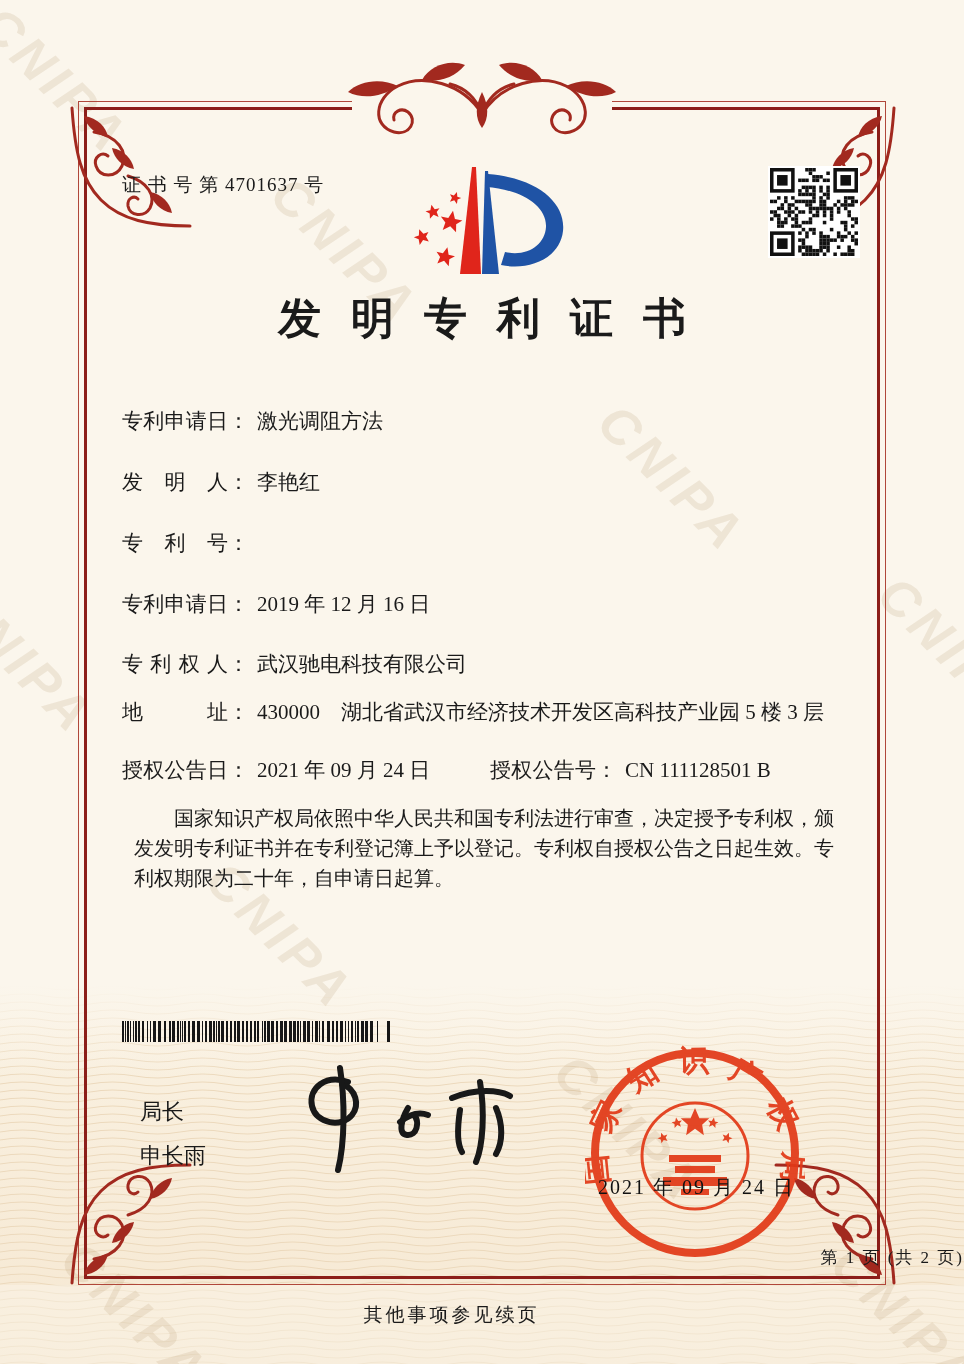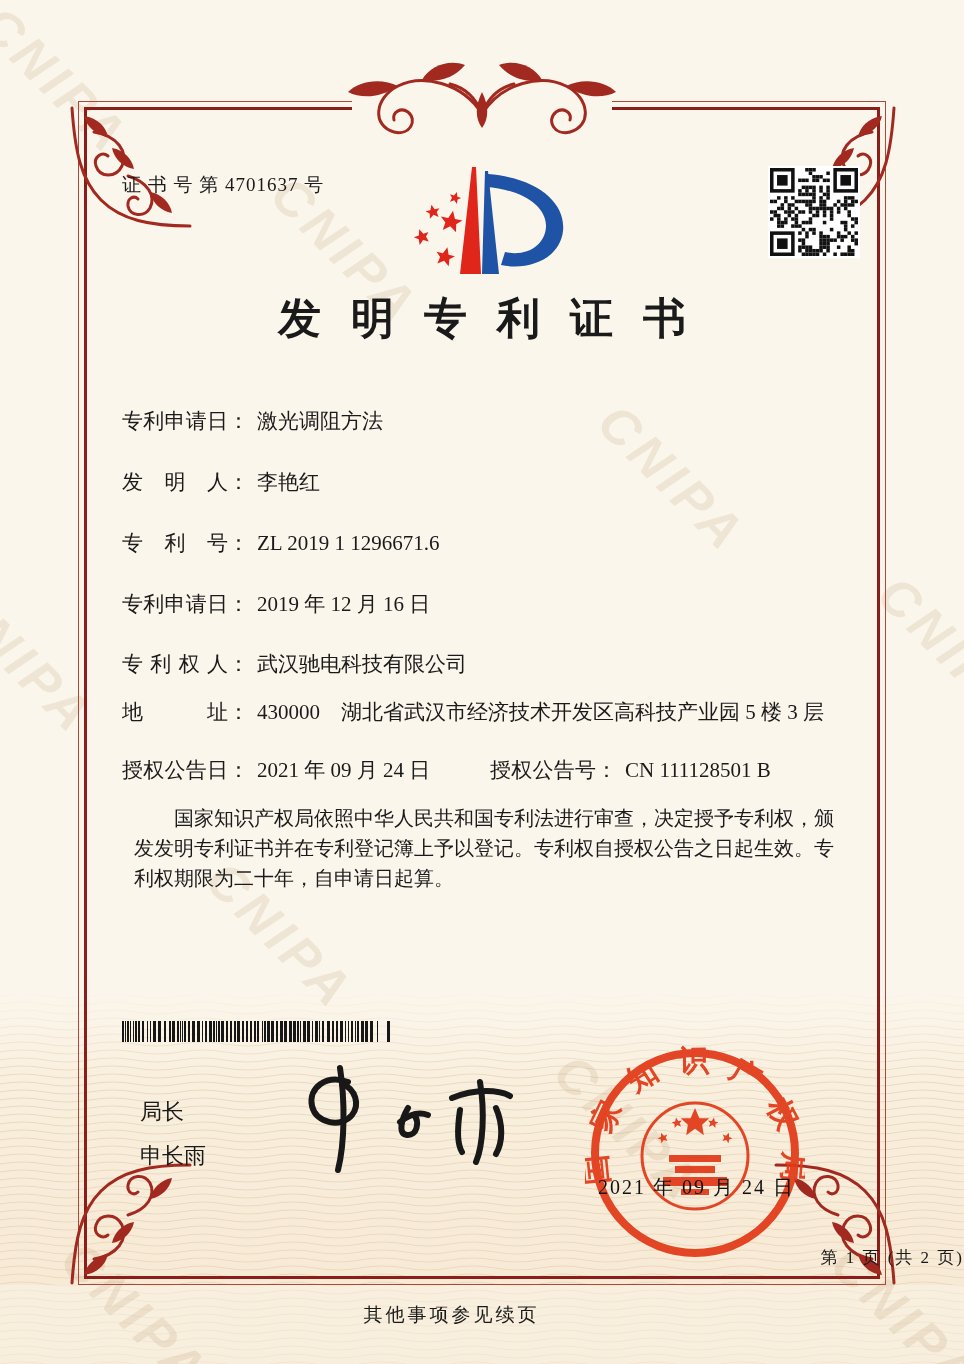--- a/index.html
+++ b/index.html
@@ -403,21 +403,20 @@
       <span class="fvalue">激光调阻方法</span>
   </div>
   <div class="frow" style="top:467px">
     <span class="flabel">发明人</span>
       <span class="fcolon">：</span>
       <span class="fvalue">李艳红</span>
   </div>
   <div class="frow" style="top:528px">
     <span class="flabel">专利号</span>
       <span class="fcolon">：</span>
-      <span class="fvalue">ZL 2019 1 1296671.6</span>
   </div>
   <div class="frow" style="top:589px">
     <span class="flabel">专利申请日</span>
       <span class="fcolon">：</span>
       <span class="fvalue">2019 年 12 月 16 日</span>
   </div>
   <div class="frow" style="top:649px">
     <span class="flabel">专利权人</span>
       <span class="fcolon">：</span>
       <span class="fvalue">武汉驰电科技有限公司</span>

